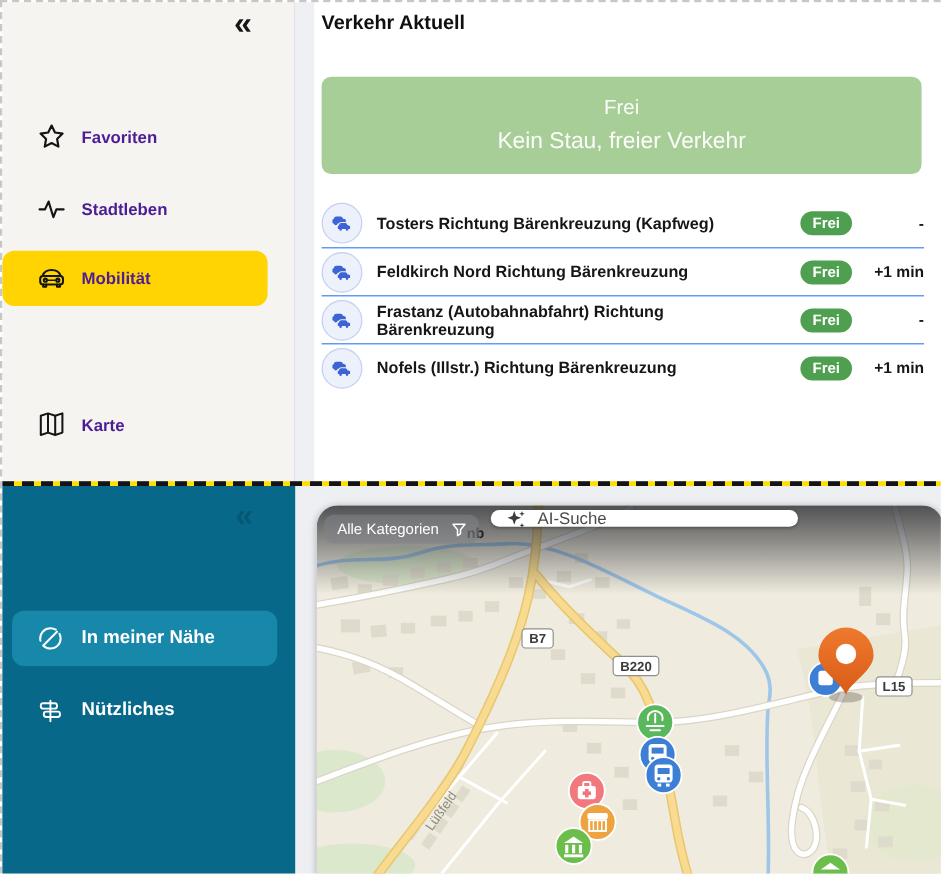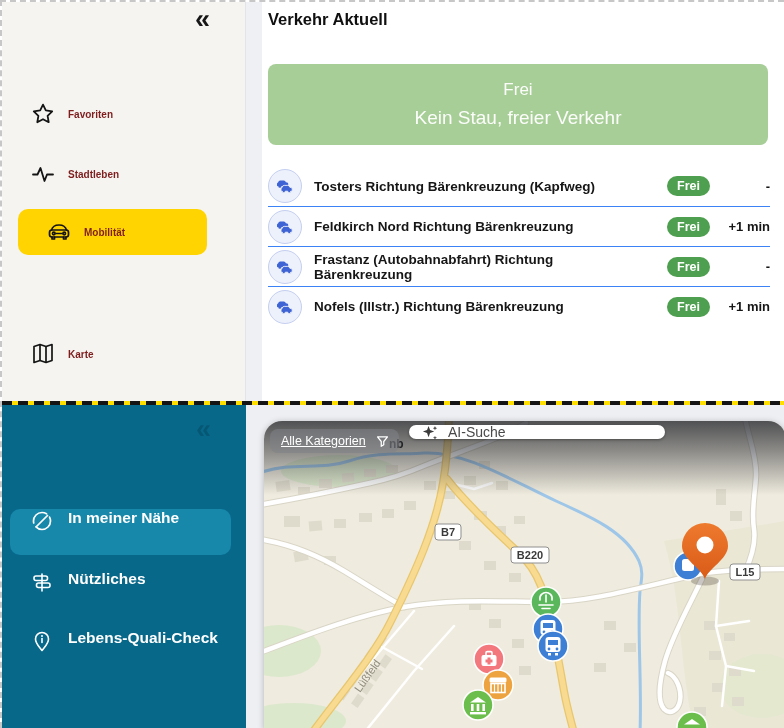--- a/index.html
+++ b/index.html
@@ -11,22 +11,22 @@
   
   .top-section { position:absolute; left:0; top:0; width:784px; height:399px; display:flex; }
   .side-top { position:relative; width:243px; height:100%; background:#f5f4f1; flex:none; }
   .gap-strip { width:17px; height:100%; background:#eef0f4; border-left:1px solid #e2e4e8; flex:none; }
   .content { flex:1; background:#fff; padding:8px 16px 0 6px; }
 
   .collapse-btn { position:absolute; left:193px; top:4px; font-size:27px; font-weight:600;
                   color:#161616; letter-spacing:-2px; cursor:pointer; line-height:1; }
   .nav-item { position:absolute; left:0; width:243px; height:44px; display:flex; align-items:center;
               padding-left:29px; gap:13px; cursor:pointer; }
-  .nav-item .lbl { font-size:10px; font-weight:600; color:#7f1d1d; }
-  .nav-item.active { left:16px; width:189px; height:46px; background:#ffd400; border-radius:10px; }
+  .nav-item .lbl { font-size:14px; font-weight:600; color:#4c1d95; }
+  .nav-item.active { left:0; width:221px; height:46px; background:#ffd400; border-radius:10px; }
   .nav-item.active .lbl { font-weight:700; }
   .nav-ico { width:24px; height:24px; flex:none; }
 
   
   .panel-title { font-size:16.5px; font-weight:700; color:#101010; }
   .status-banner { margin-top:35px; margin-right:2px; height:81px; background:#a7ce97; border-radius:8px;
                    display:flex; flex-direction:column; align-items:center; justify-content:center; gap:7px; color:#fcfdfb; }
   .status-banner .big { font-size:17px; font-weight:500; }
   .status-banner .small { font-size:19px; font-weight:400; }
   .rows { margin-top:21px; }
@@ -40,32 +40,32 @@
   .delay { min-width:48px; text-align:right; font-size:13px; font-weight:700; color:#161616; flex:none; }
 
   
   .divider { position:absolute; left:0; top:399px; width:784px; height:4px;
              background:repeating-linear-gradient(90deg,#141414 0 10px,#ffdf00 10px 16px); }
 
   
   .bottom-section { position:absolute; left:0; top:403px; width:784px; height:325px; display:flex; background:#edeff3; }
   .side-bottom { position:relative; width:244px; height:100%; background:#07688a; flex:none; }
   .collapse-btn.faint { color:rgba(0,0,0,0.16); top:11px; left:194px; }
-  .nav-item2 { position:absolute; left:0; width:244px; height:44px; display:flex; align-items:flex-start;
+  .nav-item2 { position:absolute; left:0; width:244px; height:44px; display:flex; align-items:center;
                padding-left:28px; gap:14px; cursor:pointer; }
   .nav-item2 .lbl { font-size:15.5px; font-weight:700; color:#fff; }
   .nav-item2.active { left:8px; width:221px; height:46px; background:#1787aa; border-radius:10px; padding-left:20px; }
 
   
   .map-wrap { position:relative; margin:16px 0 0 18px; width:522px; height:309px;
               border-radius:18px 18px 0 0; overflow:hidden; box-shadow:0 1px 6px rgba(0,0,0,0.25); }
   .map-wrap svg.map { display:block; }
   .cat-pill { position:absolute; left:6px; top:8px; width:129px; height:24px; border-radius:8px;
               background:rgba(128,129,134,0.58); color:#fff; display:flex; align-items:center;
-              justify-content:space-between; padding:0 9px 0 11px; font-size:12.5px; cursor:pointer;text-decoration:underline; }
+              justify-content:space-between; padding:0 9px 0 11px; font-size:12.5px; cursor:pointer; }
   .search-pill { position:absolute; left:145px; top:4px; width:256px; height:14px; border-radius:14px;
                  background:#fff; box-shadow:0 1px 3px rgba(0,0,0,0.35); display:flex; align-items:center;
                  gap:10px; padding-left:12px; font-size:14px; color:#4a4a4a; cursor:text; }
 </style>
 </head>
 <body>
 
 <div class="app">
 
   <div class="top-section">
@@ -214,30 +214,20 @@
         <svg class="nav-ico" viewBox="0 0 24 24">
           <g fill="none" stroke="#fff" stroke-width="1.6" stroke-linejoin="round" stroke-linecap="round">
             <path d="M12 4 V21"></path>
             <rect x="4" y="6" width="13.5" height="4.5" rx="2"></rect>
             <rect x="6.5" y="13" width="13.5" height="4.5" rx="2"></rect>
           </g>
         </svg>
         <span class="lbl">Nützliches</span>
       </div>
 
-      <div class="nav-item2" style="top:224px">
-        <svg class="nav-ico" viewBox="0 0 24 24">
-          <g fill="none" stroke="#fff" stroke-width="1.6" stroke-linejoin="round" stroke-linecap="round">
-            <path d="M12 21.5 C9 17.5 5.5 14.5 5.5 10 A6.5 6.5 0 1 1 18.5 10 C18.5 14.5 15 17.5 12 21.5 Z"></path>
-            <path d="M12 9.5 V13.5"></path>
-          </g>
-          <circle cx="12" cy="6.9" r="1" fill="#fff"></circle>
-        </svg>
-        <span class="lbl">Lebens-Quali-Check</span>
-      </div>
     </aside>
 
     <div class="map-wrap">
       <svg class="map" width="522" height="309" viewBox="0 0 522 309">
         <defs>
           <linearGradient id="topShade" x1="0" y1="0" x2="0" y2="1">
             <stop offset="0" stop-color="#282a30" stop-opacity="0.8"></stop>
             <stop offset="0.4" stop-color="#282a30" stop-opacity="0.5"></stop>
             <stop offset="1" stop-color="#282a30" stop-opacity="0"></stop>
           </linearGradient>

